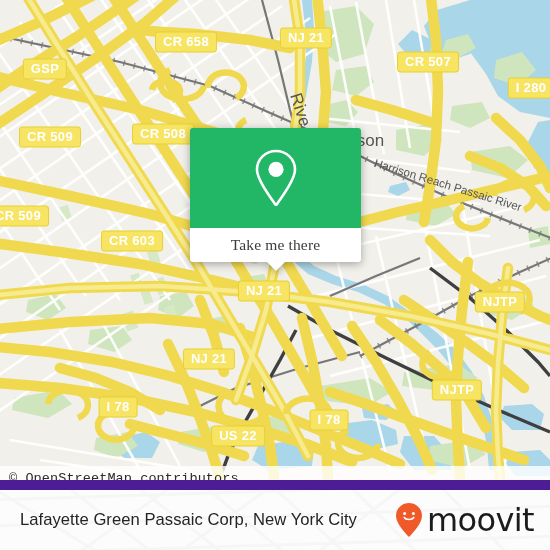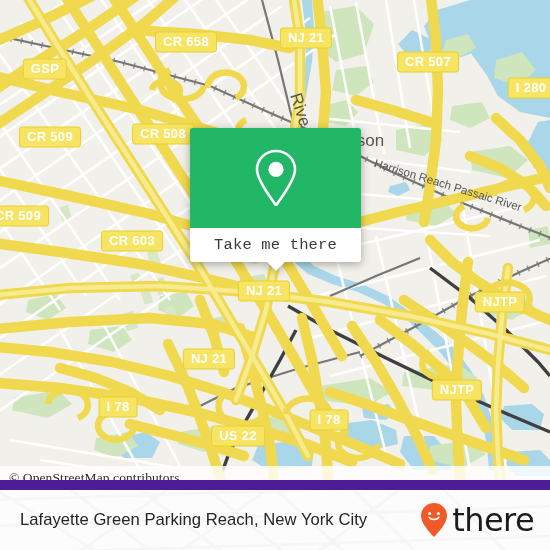--- a/index.html
+++ b/index.html
@@ -41,21 +41,21 @@
     display: flex;
     align-items: center;
     box-sizing: border-box;
     padding-left: 9px;
     z-index: 40;
   }
   #attribution .attr-text {
     font-size: 13.5px;
     color: #2b2b2b;
     letter-spacing: 0.1px;
-    font-family: Liberation Serif, serif;
+    font-family: Liberation Mono, monospace;
   }
 
   
   #popup {
     position: absolute;
     left: 190px;
     top: 128px;
     width: 171px;
     z-index: 30;
     filter: drop-shadow(0 2px 4px rgba(0,0,0,0.33));
@@ -77,21 +77,21 @@
     display: flex;
     align-items: center;
     justify-content: center;
     position: relative;
   }
   #popup .card-label {
     font-size: 15.5px;
     color: #3b3b3b;
     letter-spacing: 0.15px;
     white-space: nowrap;
-    font-family: Liberation Mono, monospace;
+    font-family: Liberation Serif, serif;
   }
   #popup .tail {
     position: absolute;
     left: 50%;
     bottom: -9px;
     margin-left: -10px;
     width: 0;
     height: 0;
     border-left: 10px solid transparent;
     border-right: 10px solid transparent;
@@ -435,27 +435,27 @@
         <path d="M420 -10 L520 90"></path>
         <path d="M-10 50 L560 30"></path>
         <path d="M-10 78 L560 60"></path>
         <path d="M-10 24 L560 6"></path>
         <path d="M60 90 L200 -10"></path>
         <path d="M160 90 L300 -10"></path>
         <path d="M300 90 L430 -10"></path>
       </g>
     </svg>
     <div class="footer-inner">
-      <span class="place-title">Lafayette Green Parking Reach, New York City</span>
+      <span class="place-title">Lafayette Green Passaic Corp, New York City</span>
       <span class="brand">
         <svg class="brand-mark" viewBox="0 0 30 36">
           <path d="M15 1 C7.8 1 2 6.7 2 13.8 C2 21.6 11 30.6 14.2 34.3 C14.6 34.8 15.4 34.8 15.8 34.3 C19 30.6 28 21.6 28 13.8 C28 6.7 22.2 1 15 1 Z" fill="#ef5a28"></path>
           <circle cx="10.6" cy="11.4" r="1.5" fill="#ffffff"></circle>
           <circle cx="19.4" cy="11.4" r="1.5" fill="#ffffff"></circle>
           <path d="M10.2 15.4 C11.8 18.2 18.2 18.2 19.8 15.4" fill="none" stroke="#ffffff" stroke-width="1.7" stroke-linecap="round"></path>
         </svg>
-        <span class="brand-word">there</span>
+        <span class="brand-word">moovit</span>
       </span>
 
     </div>
   </div>
 
 </div>
 
 </body></html>

